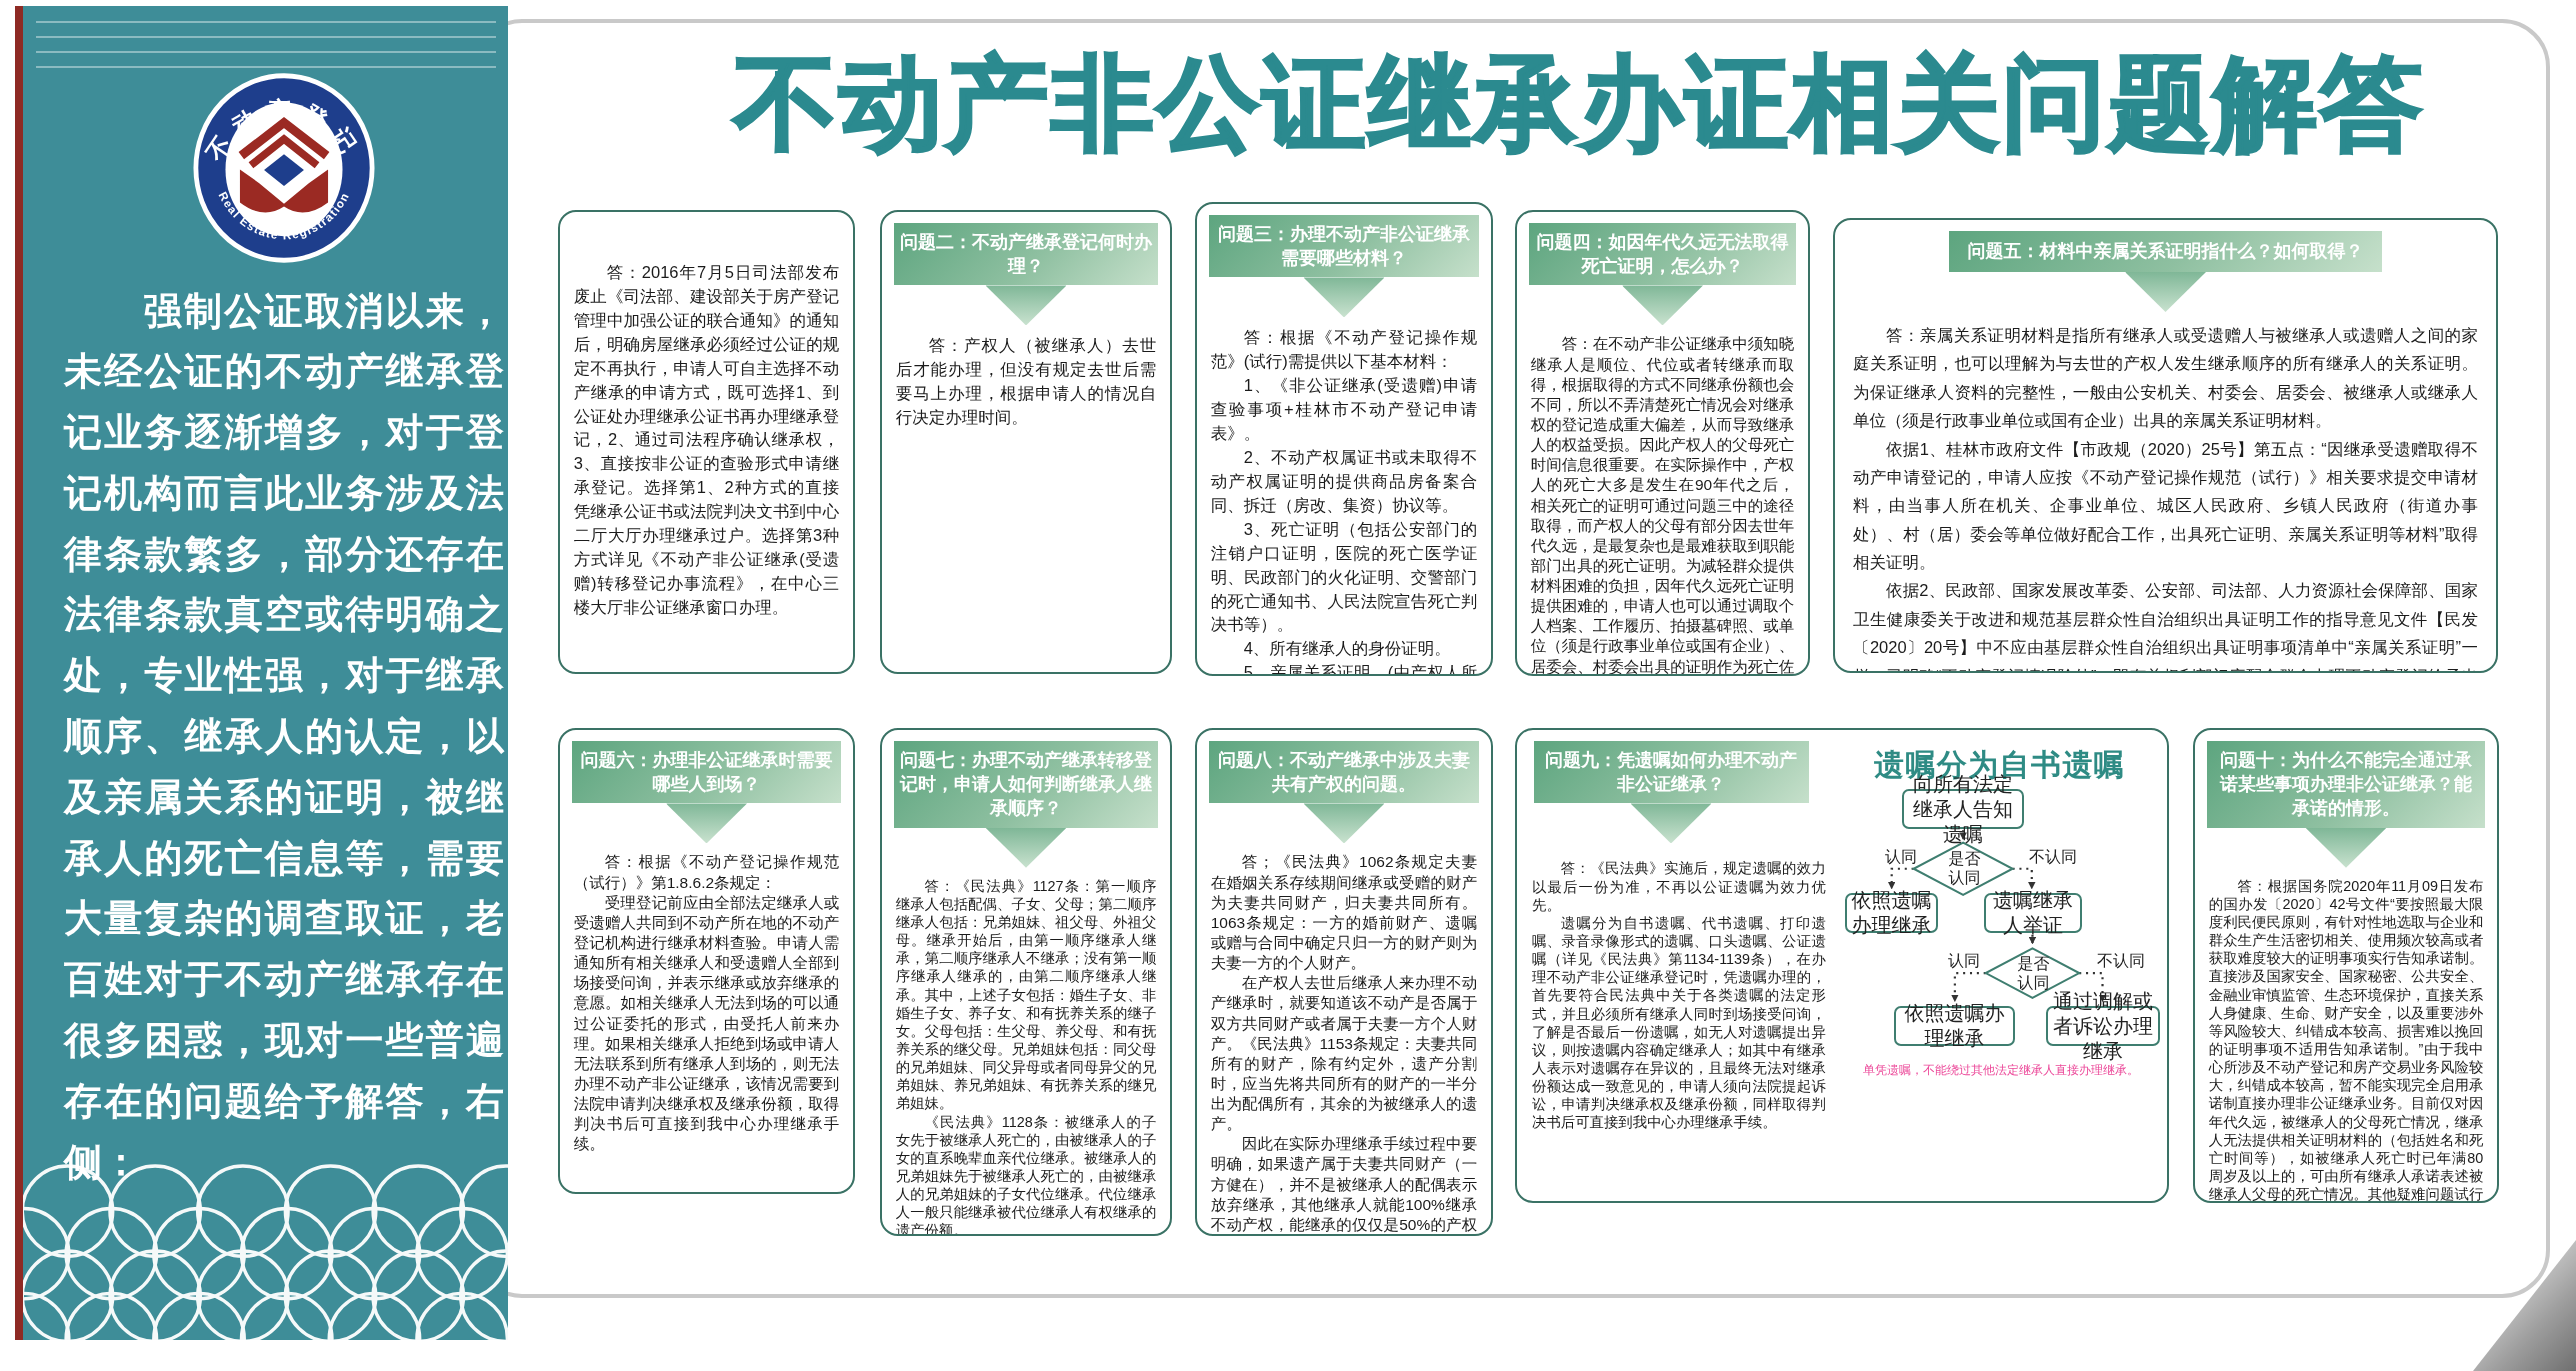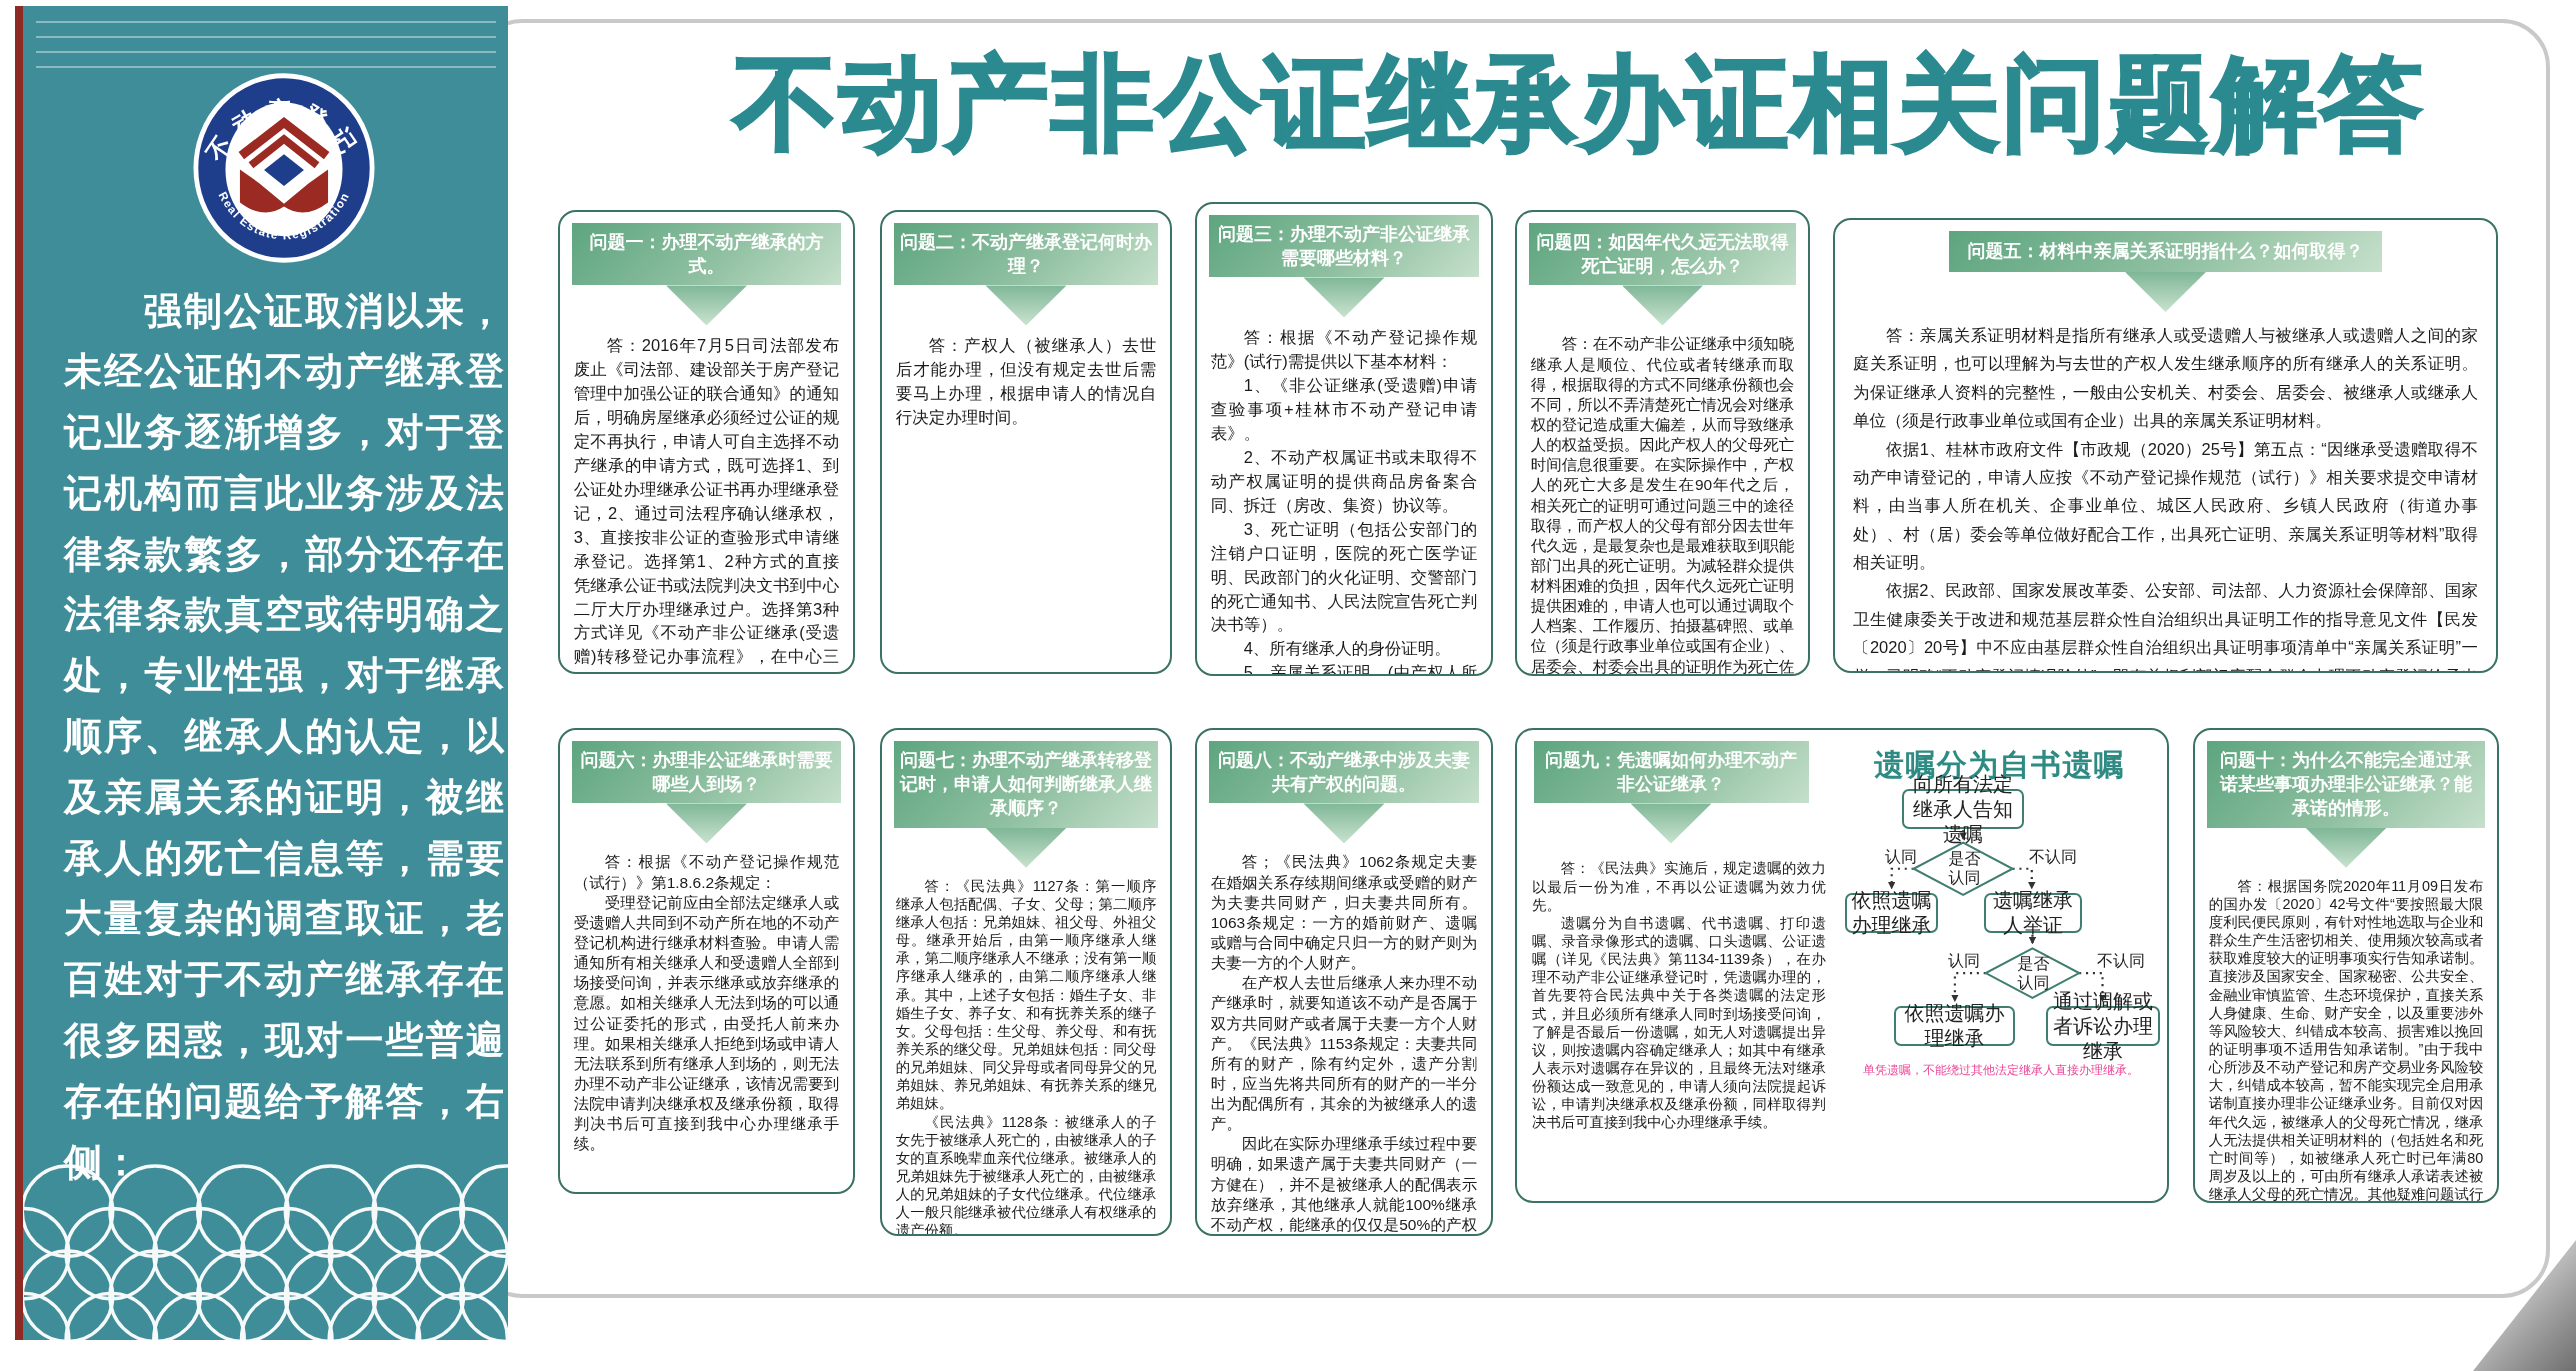--- a/index.html
+++ b/index.html
@@ -134,24 +134,20 @@
           <circle cx="448" cy="82" r="66"></circle>
             <circle cx="576" cy="82" r="66"></circle>
             <circle cx="704" cy="82" r="66"></circle>
         </g>
       </g>
     </svg>
   </div>
 </aside>
 
 <section class="card" style="left:558px;top:210px;width:297px;height:464px">
-  <div class="banner">
-    <h3 class="banner-text">问题一：办理不动产继承的方式。</h3>
-    <i class="tail"></i>
-  </div>
   <div class="card-body">
       <p>答：2016年7月5日司法部发布废止《司法部、建设部关于房产登记管理中加强公证的联合通知》的通知后，明确房屋继承必须经过公证的规定不再执行，申请人可自主选择不动产继承的申请方式，既可选择1、到公证处办理继承公证书再办理继承登记，2、通过司法程序确认继承权，3、直接按非公证的查验形式申请继承登记。选择第1、2种方式的直接凭继承公证书或法院判决文书到中心二厅大厅办理继承过户。选择第3种方式详见《不动产非公证继承(受遗赠)转移登记办事流程》，在中心三楼大厅非公证继承窗口办理。</p>
     </div>
 </section>
 
 <section class="card" style="left:880px;top:210px;width:292px;height:464px">
   <div class="banner">
     <h3 class="banner-text">问题二：不动产继承登记何时办理？</h3>
     <i class="tail"></i>
   </div>

